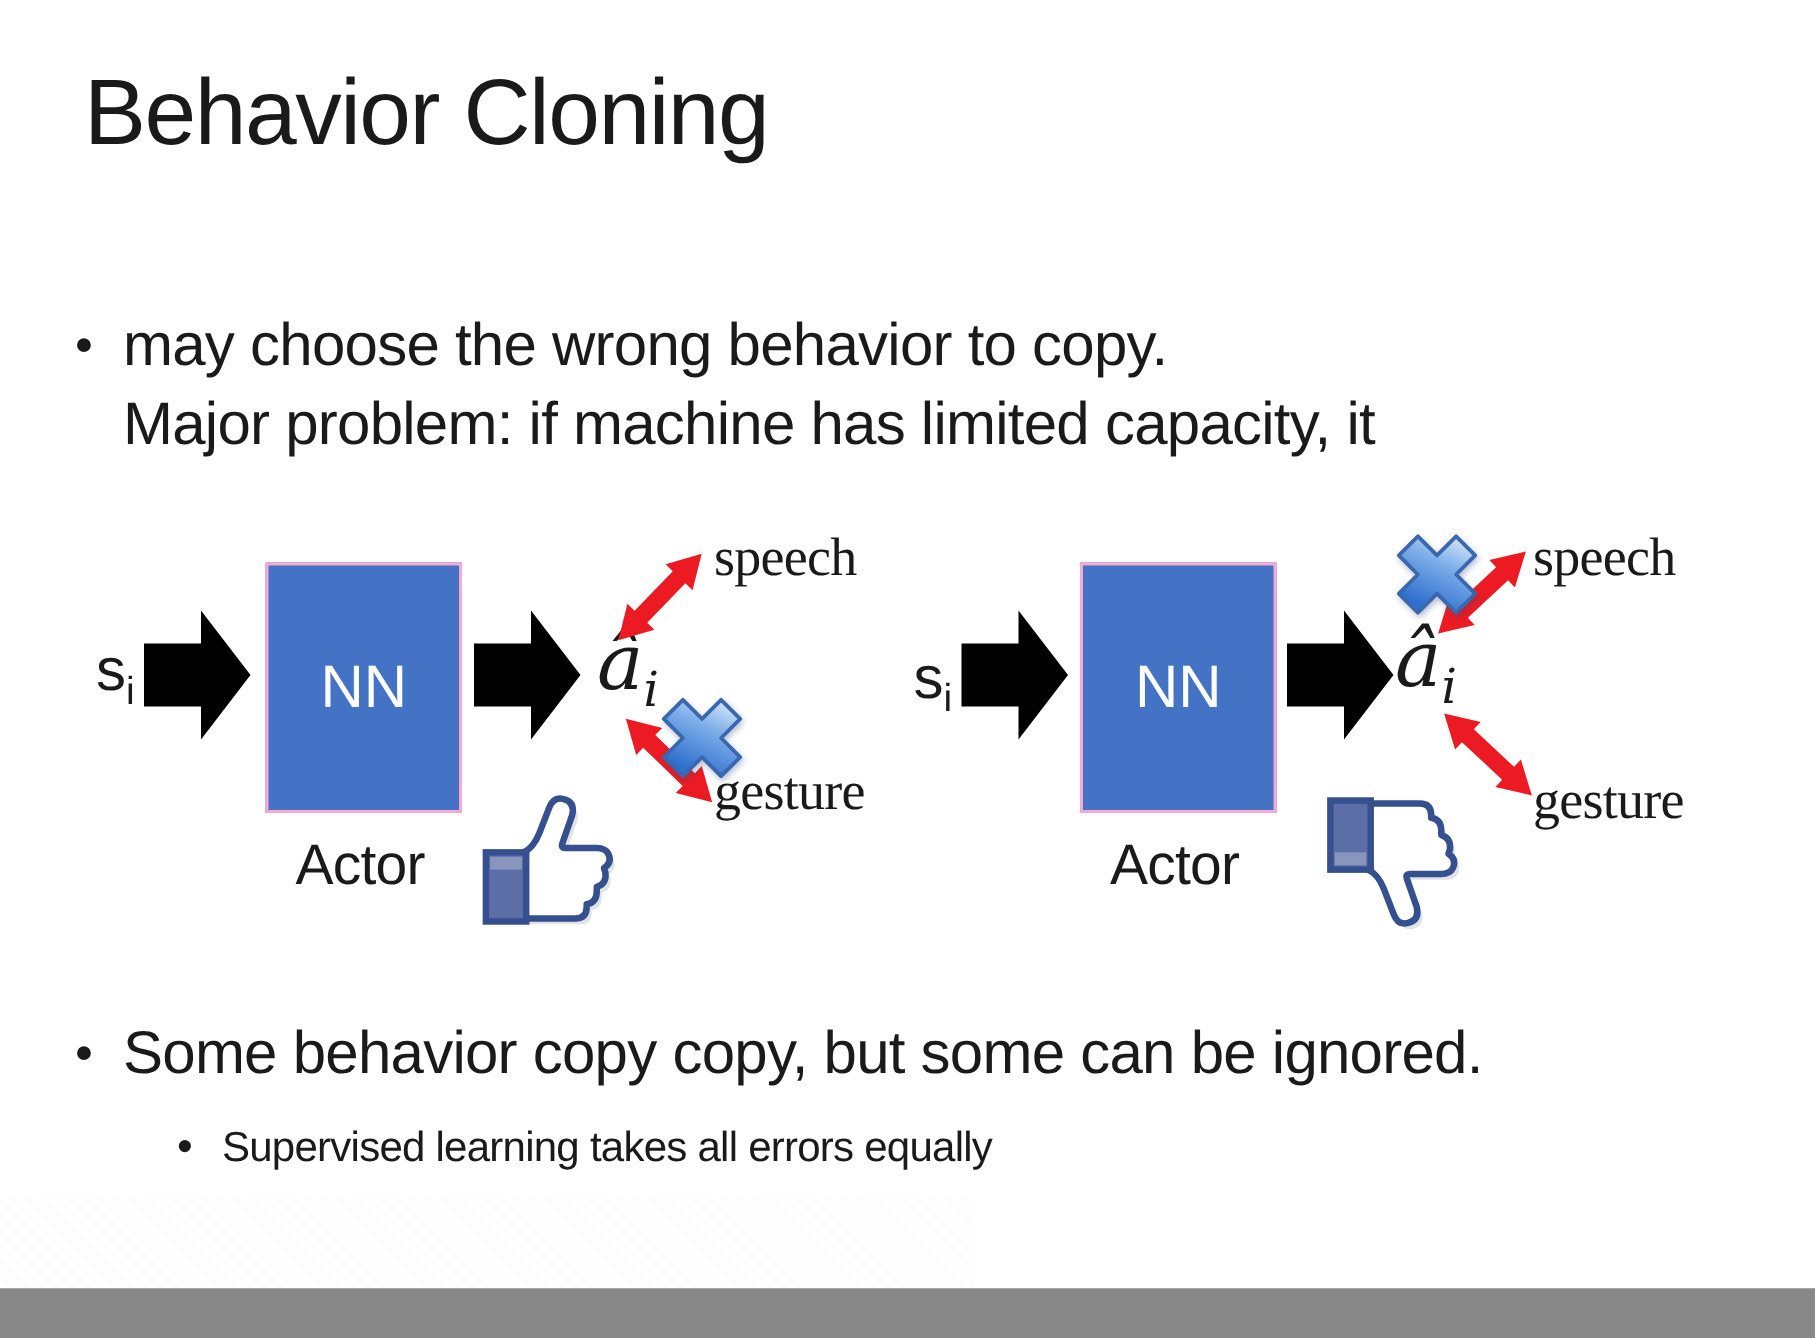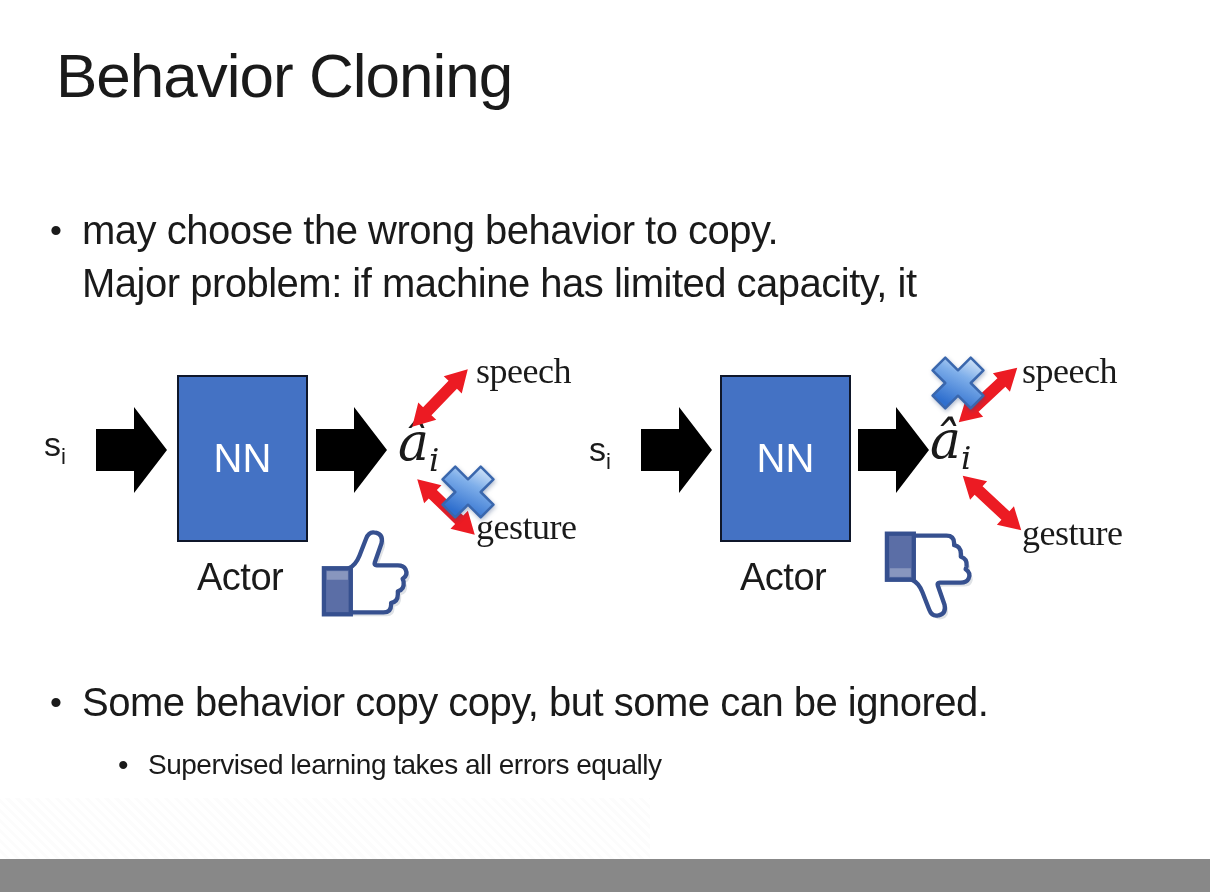--- a/index.html
+++ b/index.html
@@ -9,24 +9,24 @@
   }
   .abs{position:absolute;}
   .title{
     font-size:62px;letter-spacing:-1px;font-weight:400;white-space:nowrap;
   }
   .bullet-row{display:flex;align-items:flex-start;}
   .bullet-marker{font-size:34px;line-height:53px;width:32px;flex:0 0 auto;}
   .bullet-text{font-size:40px;line-height:53px;letter-spacing:-0.5px;white-space:nowrap;}
   .sub .bullet-marker{font-size:30px;line-height:50px;width:30px;}
   .sub .bullet-text{font-size:28px;line-height:50px;}
-  .state-label{font-size:34px;white-space:nowrap;}
+  .state-label{font-size:40px;white-space:nowrap;margin-left:20px;}
   .state-label sub{font-size:65%;}
   .nn-box{
-    border:2px solid #0f172a;display:flex;align-items:center;justify-content:center;
+    border:2px solid #f9a8d4;display:flex;align-items:center;justify-content:center;
     box-sizing:border-box;
   }
   .nn-label{color:#ffffff;font-size:40px;}
   .action-hat{
     font-family:"DejaVu Serif",serif;font-style:italic;font-size:52px;white-space:nowrap;
   }
   .action-hat sub{font-size:62%;}
   .side-label{font-size:36px;letter-spacing:-0.5px;white-space:nowrap;font-family:Liberation Serif, serif;}
   .actor-label{font-size:38px;letter-spacing:-0.5px;white-space:nowrap;}
   .noise{

